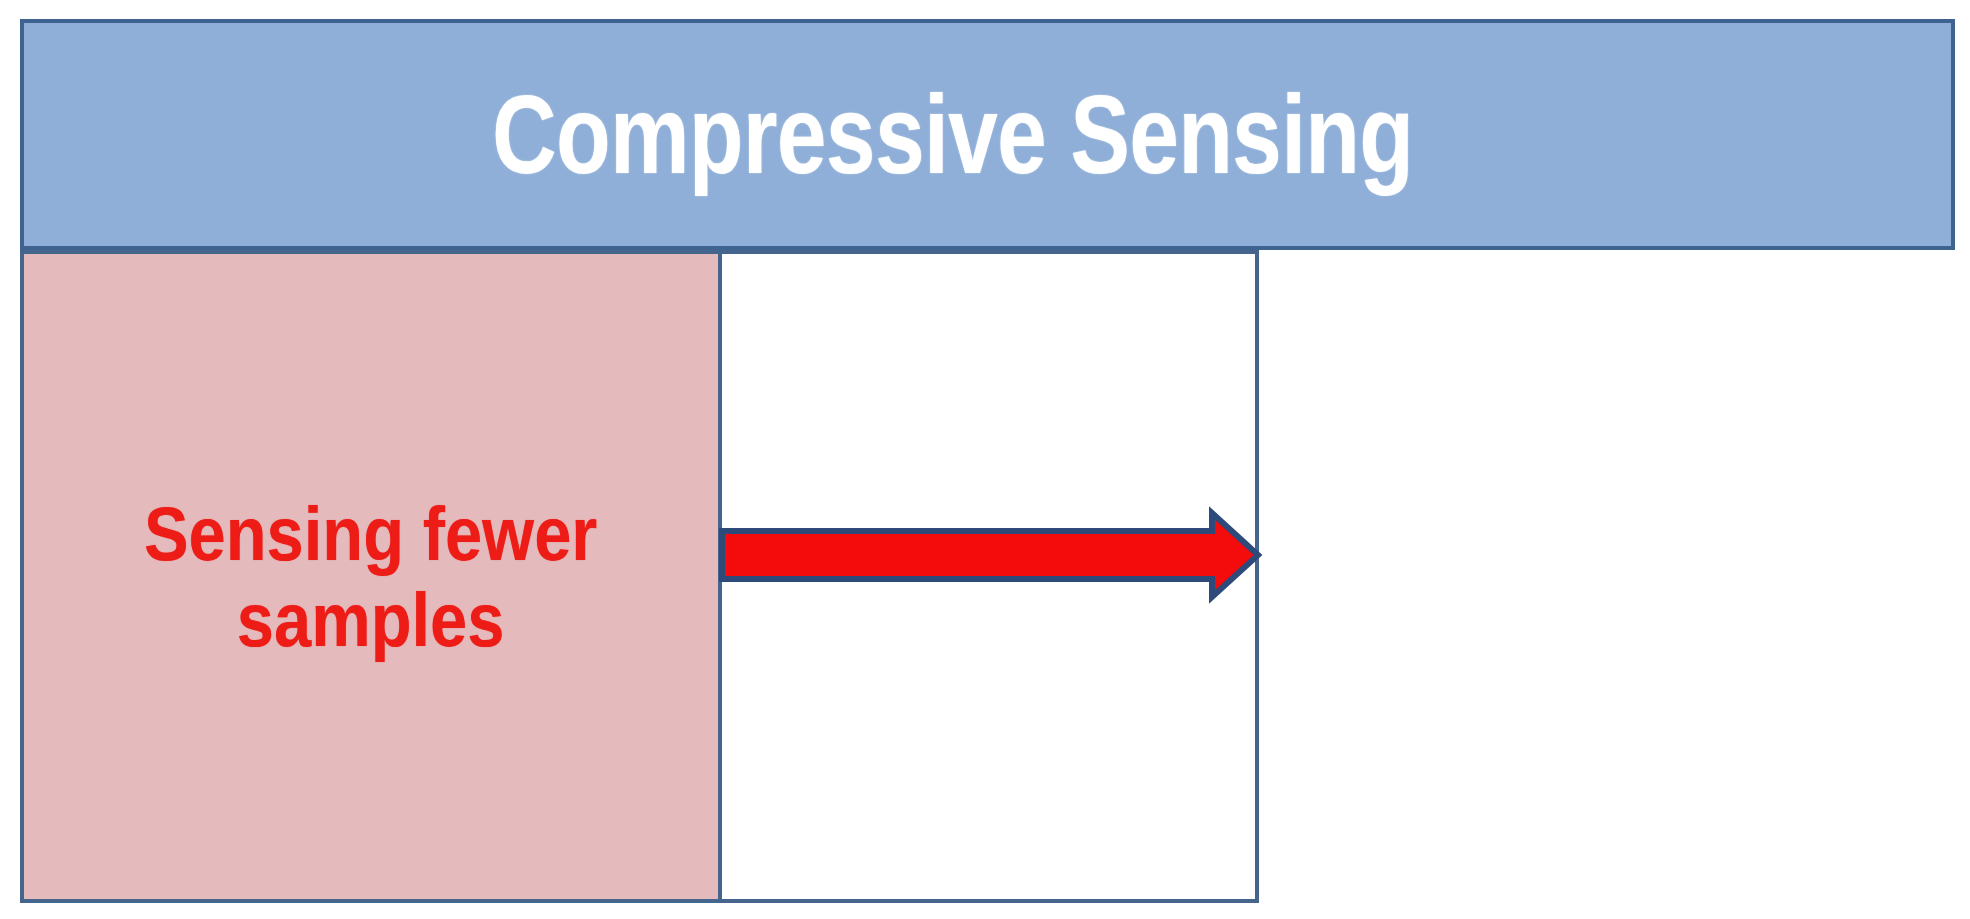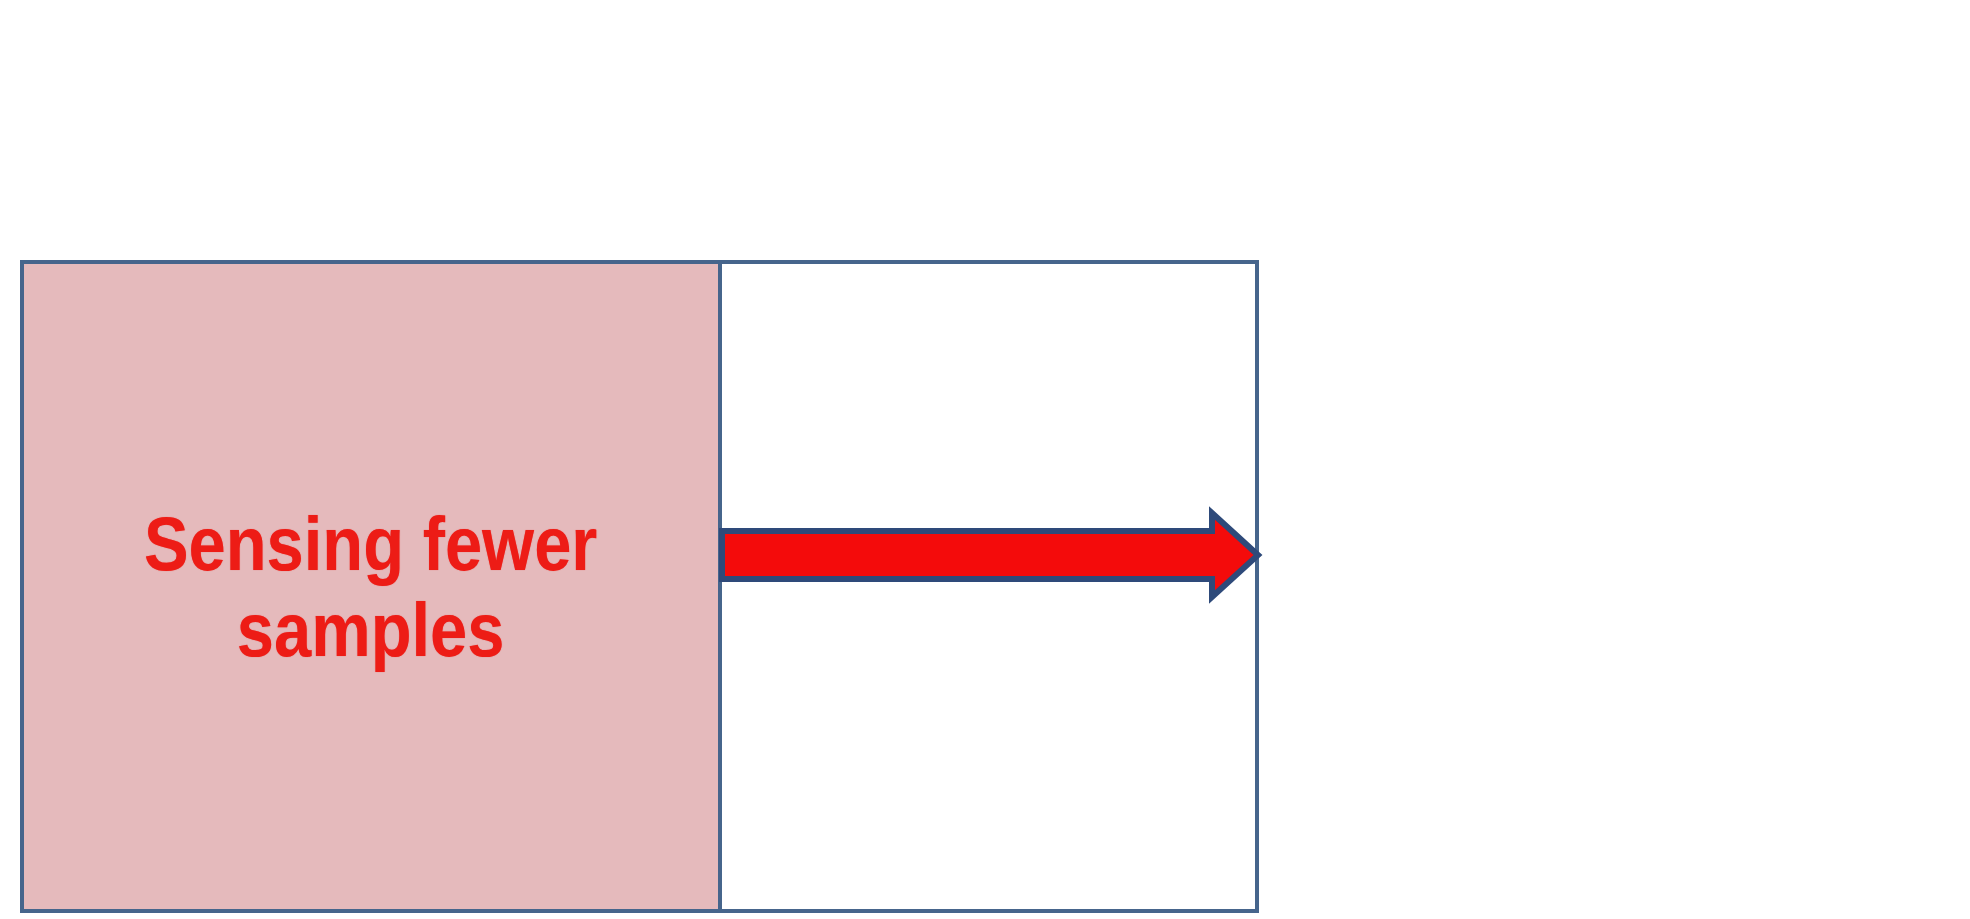--- a/index.html
+++ b/index.html
@@ -54,21 +54,21 @@
   .panel-row {
     position: absolute;
     left: 20px;
     top: 250px;
     width: 1935px;
     height: 653px;
   }
 
   .panel {
     position: absolute;
-    top: 10px;
+    top: 0;
     height: 653px;
     box-sizing: border-box;
     border: 4px solid #46658C;
     display: flex;
     align-items: center;
     justify-content: center;
     overflow: hidden;
   }
 
   .panel-source {
@@ -122,20 +122,23 @@
     top: 500px;
     width: 580px;
     height: 110px;
   }
 </style>
 </head>
 <body>
 
 <div id="diagram-root">
 
+  <div class="header-box">
+    <div class="header-title">Compressive Sensing</div>
+  </div>
 
   <div class="panel-row">
 
     <div class="panel panel-source">
       <div class="panel-label label-source">Sensing fewer
 samples</div>
     </div>
 
     <div class="panel panel-middle">
       <div class="panel-label"></div>

